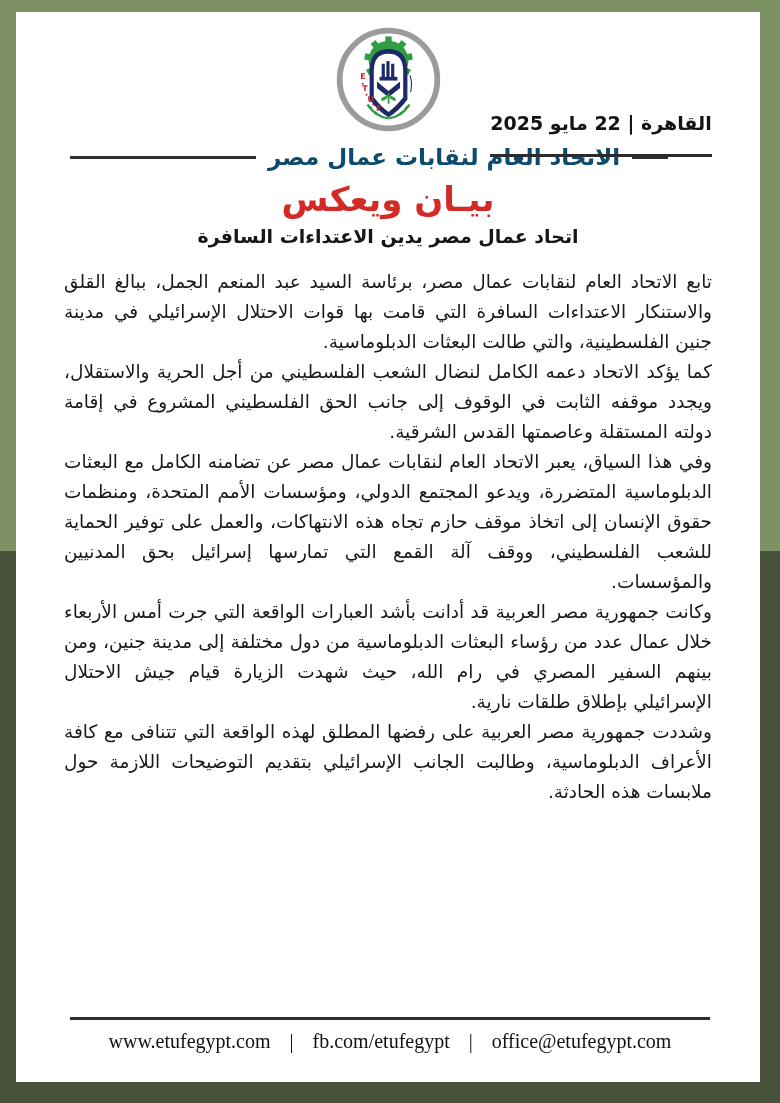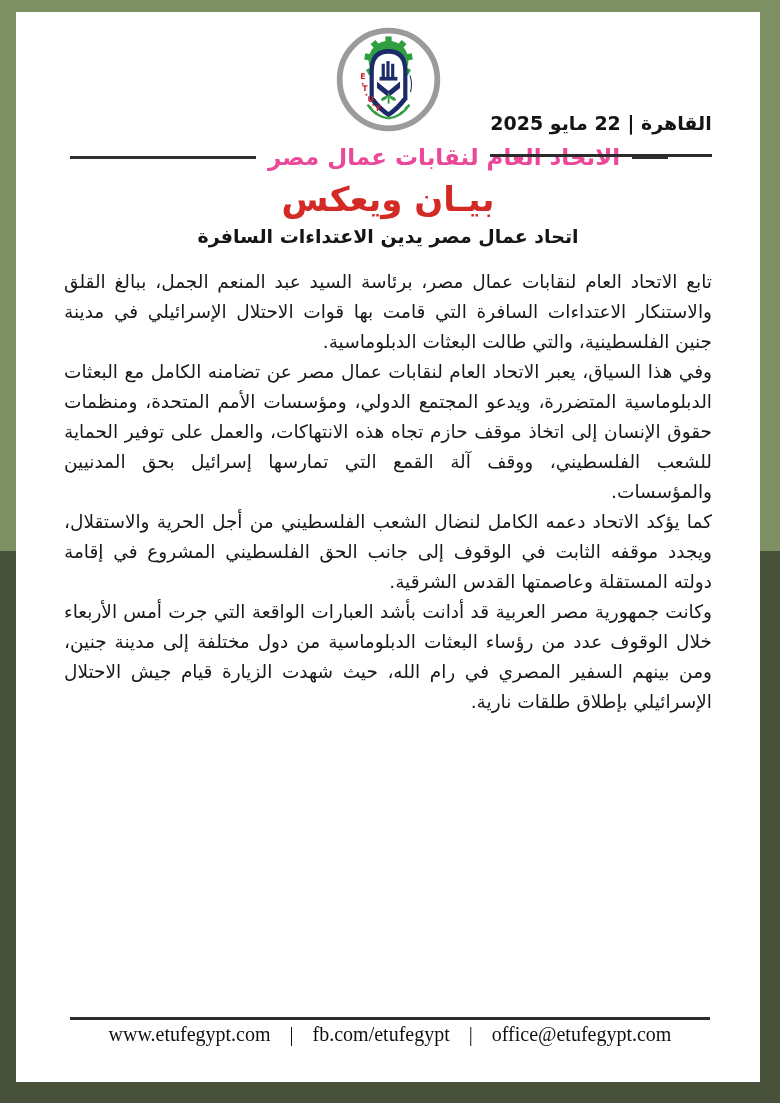--- a/index.html
+++ b/index.html
@@ -22,39 +22,39 @@
   }
   .org-row {
     display: flex; align-items: center; direction: ltr;
     margin: 8px 48px 0 54px; height: 32px;
   }
   .rule { height: 3px; background: #2e2e2e; }
   .rule-left { width: 186px; margin-right: 12px; }
   .rule-right { width: 36px; margin-left: 12px; }
   .org-spacer { flex: 1; }
   .org-title {
-    font-size: 23px; font-weight: bold; color: #ec4899; direction: rtl;
+    font-size: 23px; font-weight: bold; color: #0c4a6e; direction: rtl;
     white-space: nowrap;
   }
   .stmt-title {
     text-align: center; direction: rtl; margin-top: 6px;
     font-size: 34px; font-weight: bold; letter-spacing: 1px;
   }
   .stmt-sub {
     text-align: center; direction: rtl; font-size: 19px; font-weight: bold;
     color: #161616; line-height: 27px; margin-top: 4px;
   }
   .body-text {
     direction: rtl; text-align: justify; margin: 17px 48px 0 48px;
     font-size: 18.5px; line-height: 30px; color: #191919;
   }
   .body-text p { margin: 0; }
   .footer {
     position: absolute; left: 54px; right: 50px; top: 1005px;
-    border-top: 3px solid #2d2d2d; padding-top: 3px;
+    border-top: 3px solid #2d2d2d; padding-top: 10px;
     text-align: center; direction: ltr;
     font-family: "Liberation Serif", serif; font-size: 20px; color: #111111;
   }
   .footer span { margin: 0 7px; }
 </style>
 </head>
 <body>
 
 <div class="page">
   <div class="sheet">
@@ -132,23 +132,24 @@
       <div class="org-title">الاتحاد العام لنقابات عمال مصر</div>
       <div class="rule rule-right"></div>
       <div class="org-spacer"></div>
     </div>
 
     <div class="stmt-title" style="color:#d32a25;">بيـان ويعكس</div>
     <div class="stmt-sub">اتحاد عمال مصر يدين الاعتداءات السافرة</div>
 
     <div class="body-text">
       <p>تابع الاتحاد العام لنقابات عمال مصر، برئاسة السيد عبد المنعم الجمل، ببالغ القلق والاستنكار الاعتداءات السافرة التي قامت بها قوات الاحتلال الإسرائيلي في مدينة جنين الفلسطينية، والتي طالت البعثات الدبلوماسية.</p>
+      <p>كما يؤكد الاتحاد دعمه الكامل لنضال الشعب الفلسطيني من أجل الحرية والاستقلال، ويجدد موقفه الثابت في الوقوف إلى جانب الحق الفلسطيني المشروع في إقامة دولته المستقلة وعاصمتها القدس الشرقية.</p>
       <p>وفي هذا السياق، يعبر الاتحاد العام لنقابات عمال مصر عن تضامنه الكامل مع البعثات الدبلوماسية المتضررة، ويدعو المجتمع الدولي، ومؤسسات الأمم المتحدة، ومنظمات حقوق الإنسان إلى اتخاذ موقف حازم تجاه هذه الانتهاكات، والعمل على توفير الحماية للشعب الفلسطيني، ووقف آلة القمع التي تمارسها إسرائيل بحق المدنيين والمؤسسات.</p>
-      <p>كما يؤكد الاتحاد دعمه الكامل لنضال الشعب الفلسطيني من أجل الحرية والاستقلال، ويجدد موقفه الثابت في الوقوف إلى جانب الحق الفلسطيني المشروع في إقامة دولته المستقلة وعاصمتها القدس الشرقية.</p>
-      <p>وكانت جمهورية مصر العربية قد أدانت بأشد العبارات الواقعة التي جرت أمس الأربعاء خلال الوقوف عدد من رؤساء البعثات الدبلوماسية من دول مختلفة إلى مدينة جنين، ومن بينهم السفير المصري في رام الله، حيث شهدت الزيارة قيام جيش الاحتلال الإسرائيلي بإطلاق طلقات نارية.</p>
+      <p>وكانت جمهورية مصر العربية قد أدانت بأشد العبارات الواقعة التي جرت أمس الأربعاء خلال عمال عدد من رؤساء البعثات الدبلوماسية من دول مختلفة إلى مدينة جنين، ومن بينهم السفير المصري في رام الله، حيث شهدت الزيارة قيام جيش الاحتلال الإسرائيلي بإطلاق طلقات نارية.</p>
+      <p>وشددت جمهورية مصر العربية على رفضها المطلق لهذه الواقعة التي تتنافى مع كافة الأعراف الدبلوماسية، وطالبت الجانب الإسرائيلي بتقديم التوضيحات اللازمة حول ملابسات هذه الحادثة.</p>
     </div>
 
     <div class="footer">
       <span>www.etufegypt.com</span>
       <span>|</span>
       <span>fb.com/etufegypt</span>
       <span>|</span>
       <span>office@etufegypt.com</span>
     </div>
 

